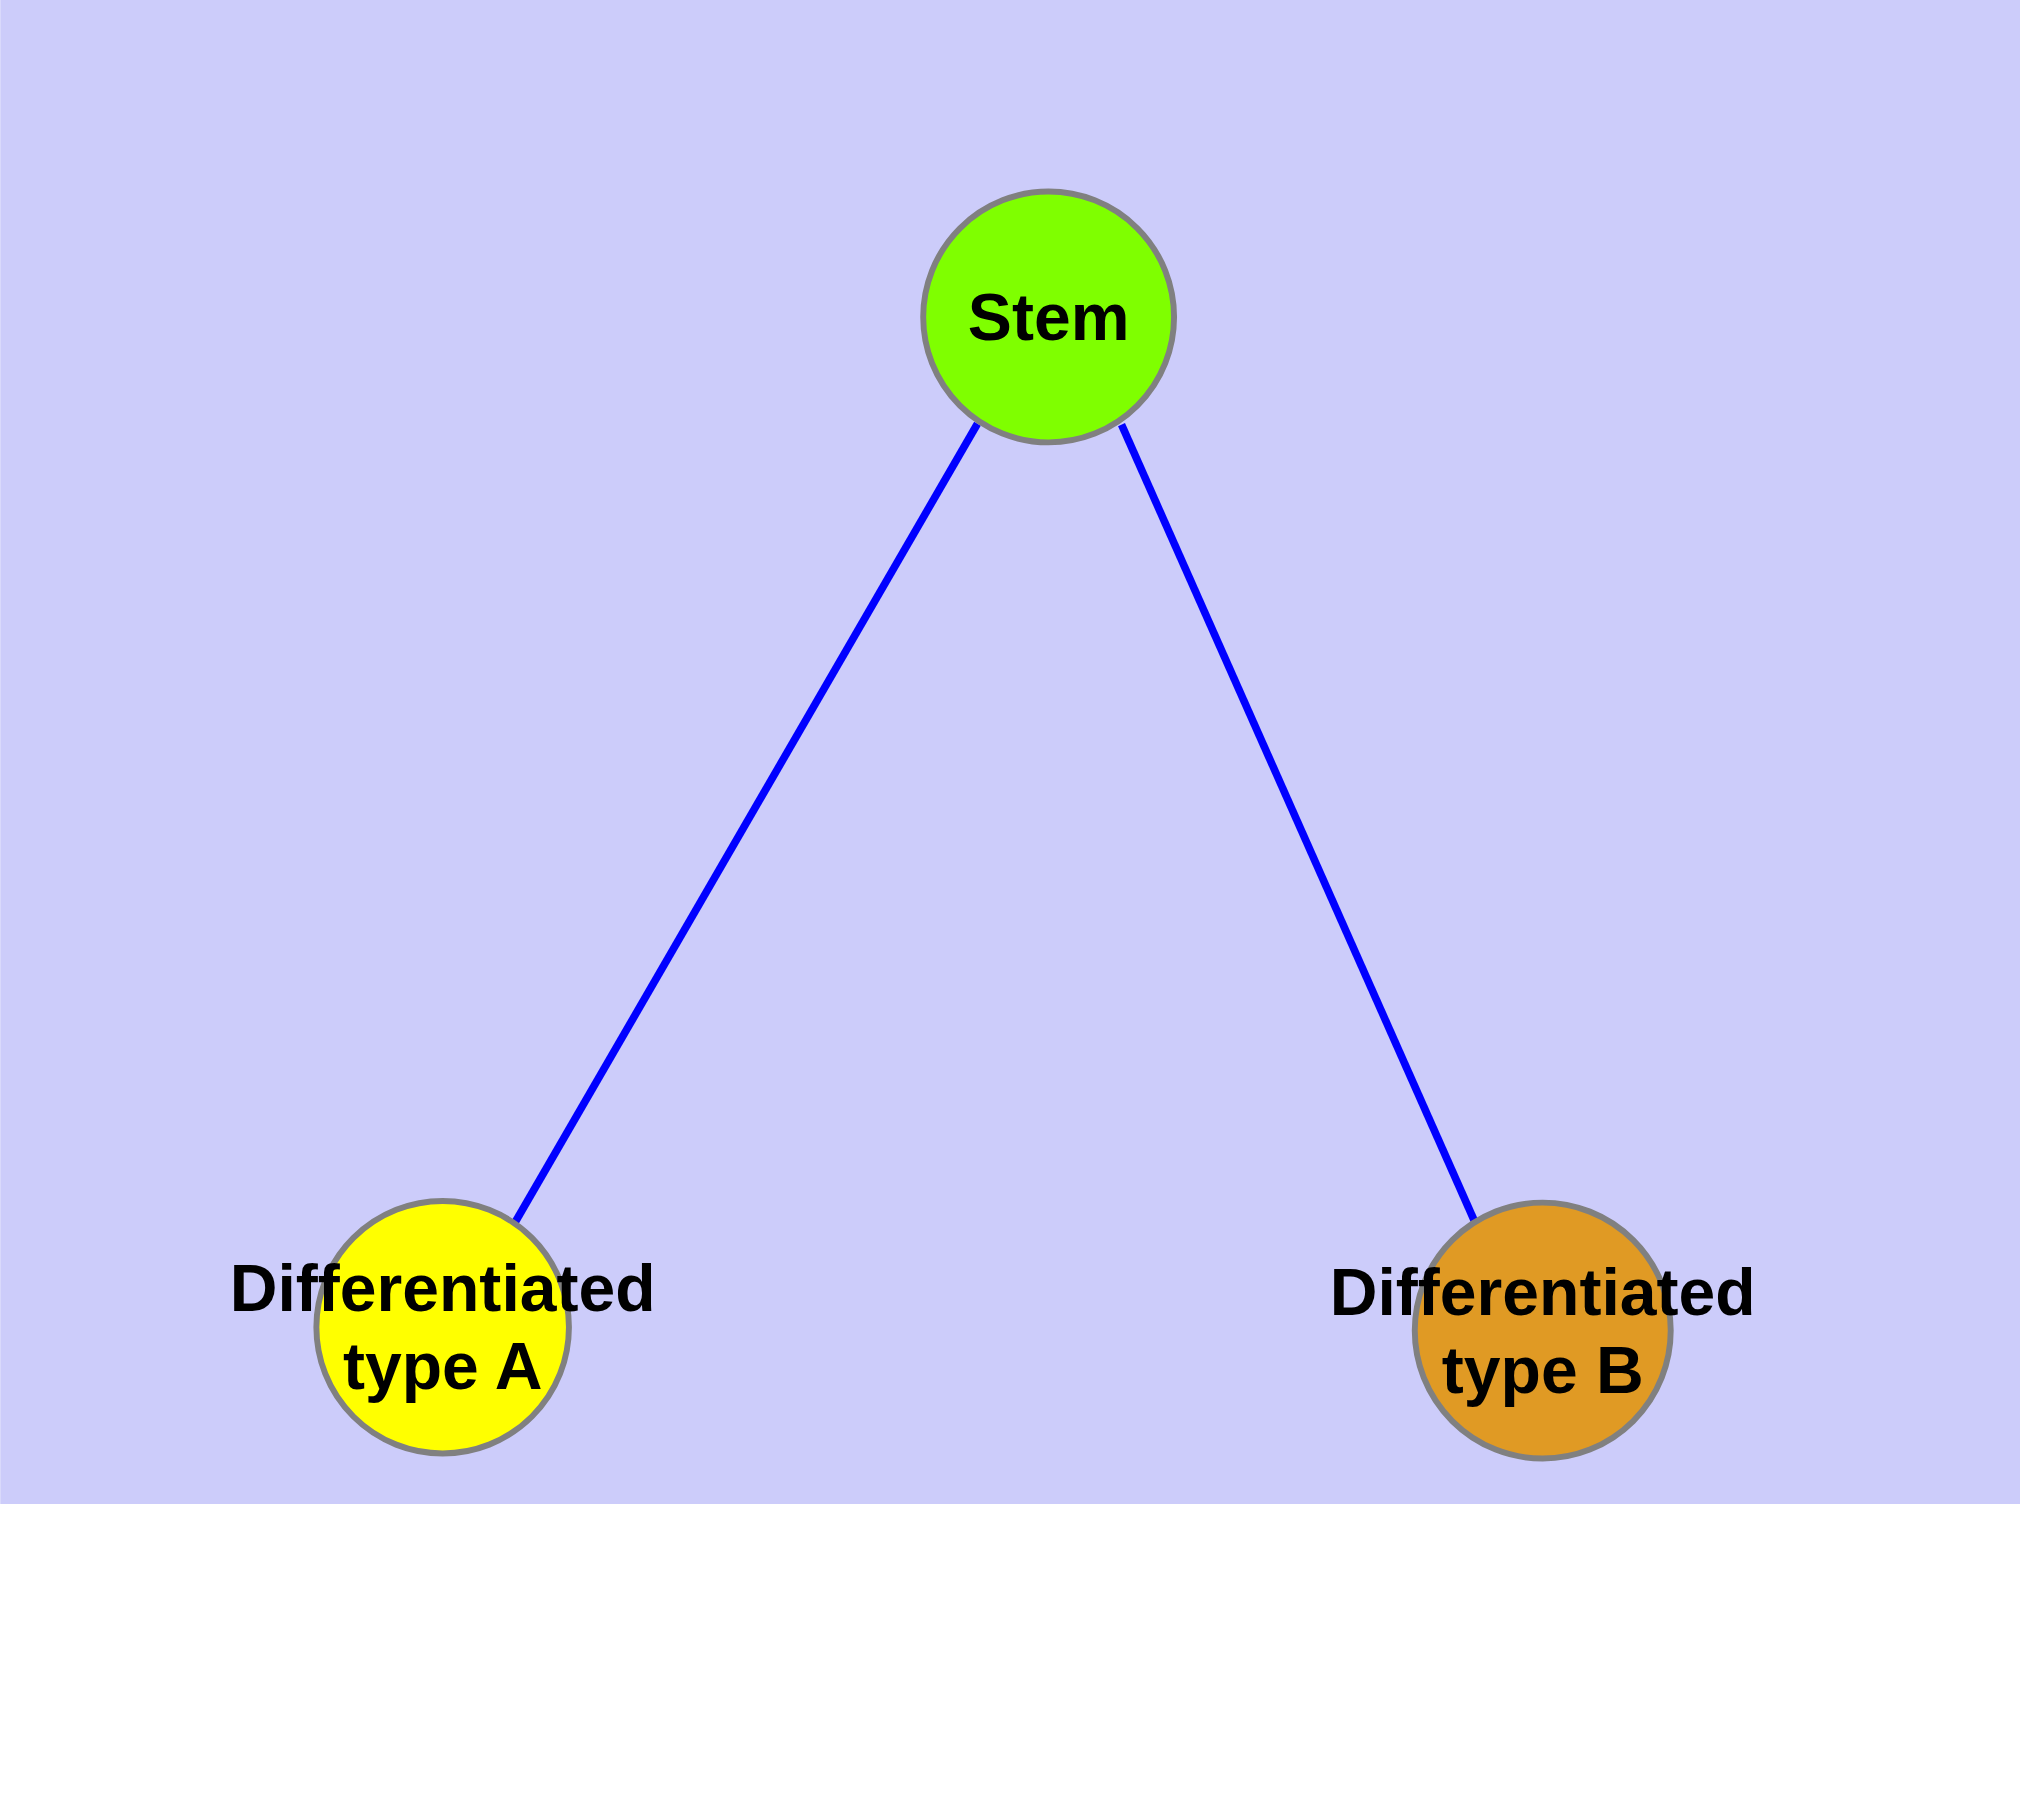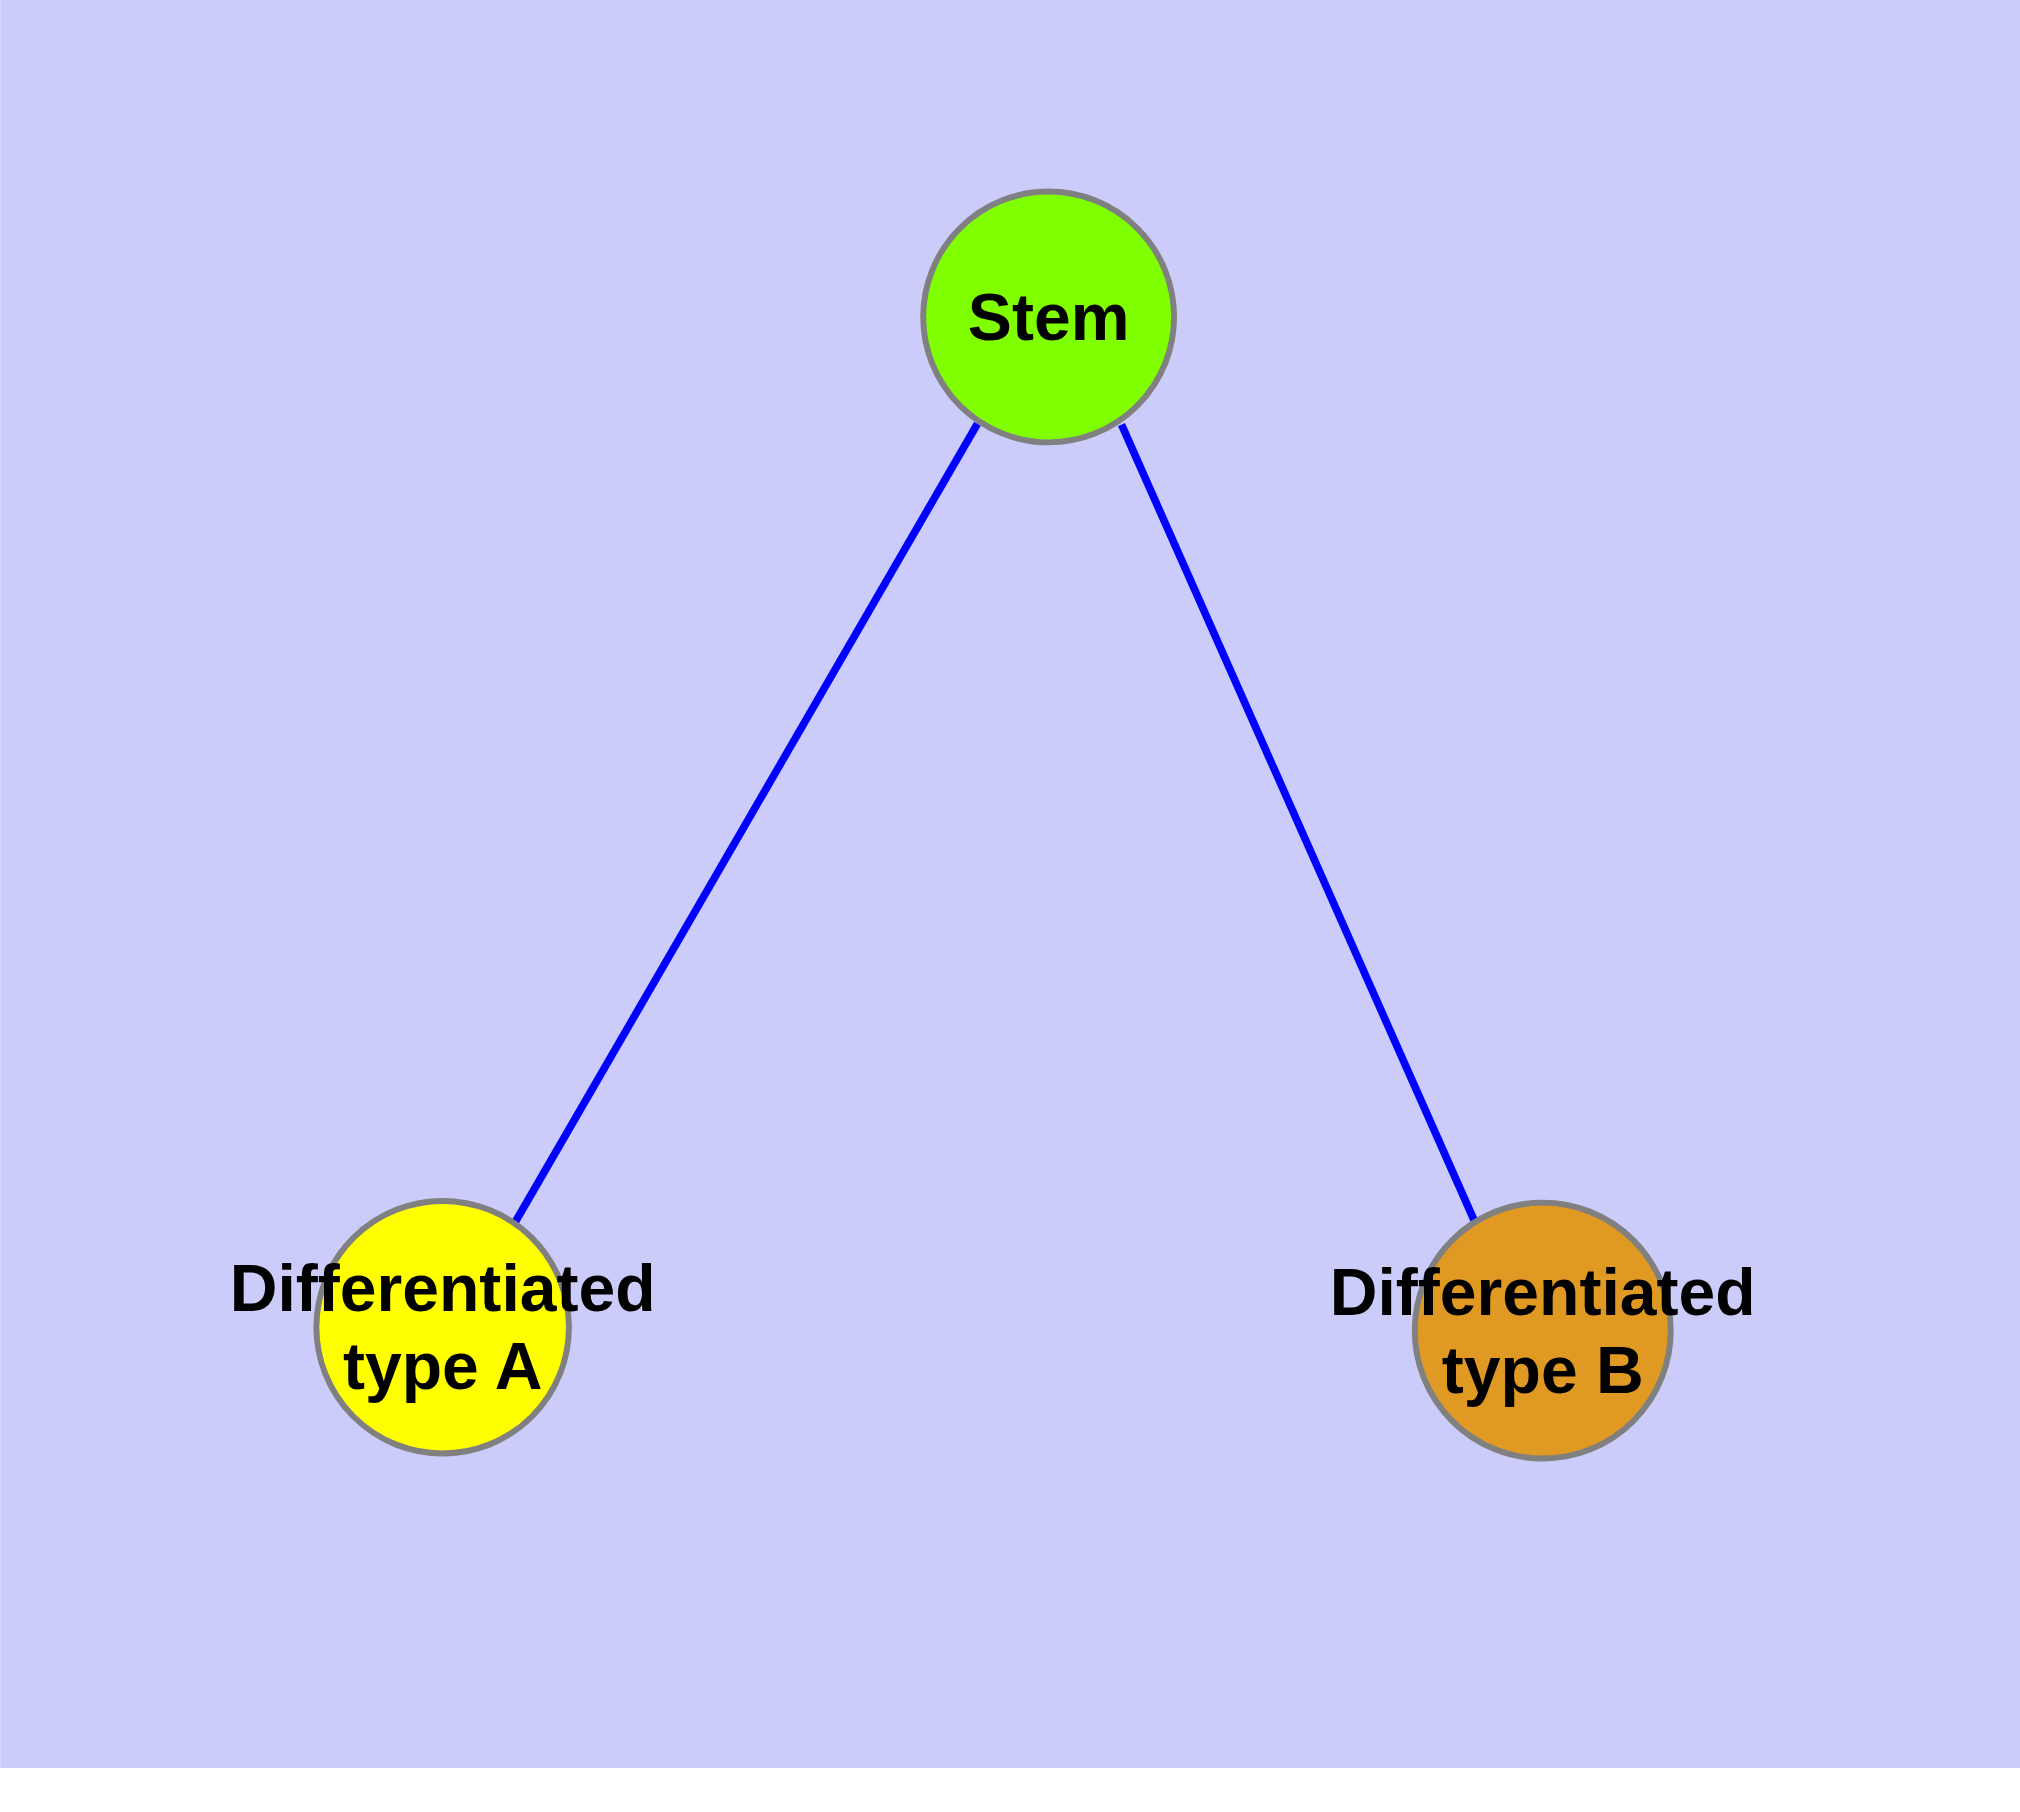--- a/index.html
+++ b/index.html
@@ -27,21 +27,21 @@
     font-family: "Liberation Sans", sans-serif;
     font-weight: bold;
     fill: #000000;
     text-anchor: middle;
     dominant-baseline: auto;
   }
 </style>
 </head>
 <body>
 
-<div id="canvas" style="width: 2021px; height: 1768px;">
+<div id="canvas" style="width: 2021px; height: 1504px;">
   <svg id="graph-svg" viewBox="0 0 2384 2138" xmlns="http://www.w3.org/2000/svg">
 
     <rect id="bg-rect" x="0" y="0" width="2384" height="2138" fill="#ccccfa"></rect>
 
     <g id="edge-layer">
       <line id="edge-0" x1="1153" y1="500" x2="607" y2="1443" stroke="#0000ff" stroke-width="9" stroke-linecap="butt"></line>
       <line id="edge-1" x1="1323" y1="501" x2="1740" y2="1442" stroke="#0000ff" stroke-width="9" stroke-linecap="butt"></line>
     </g>
 
     <g id="node-layer">

